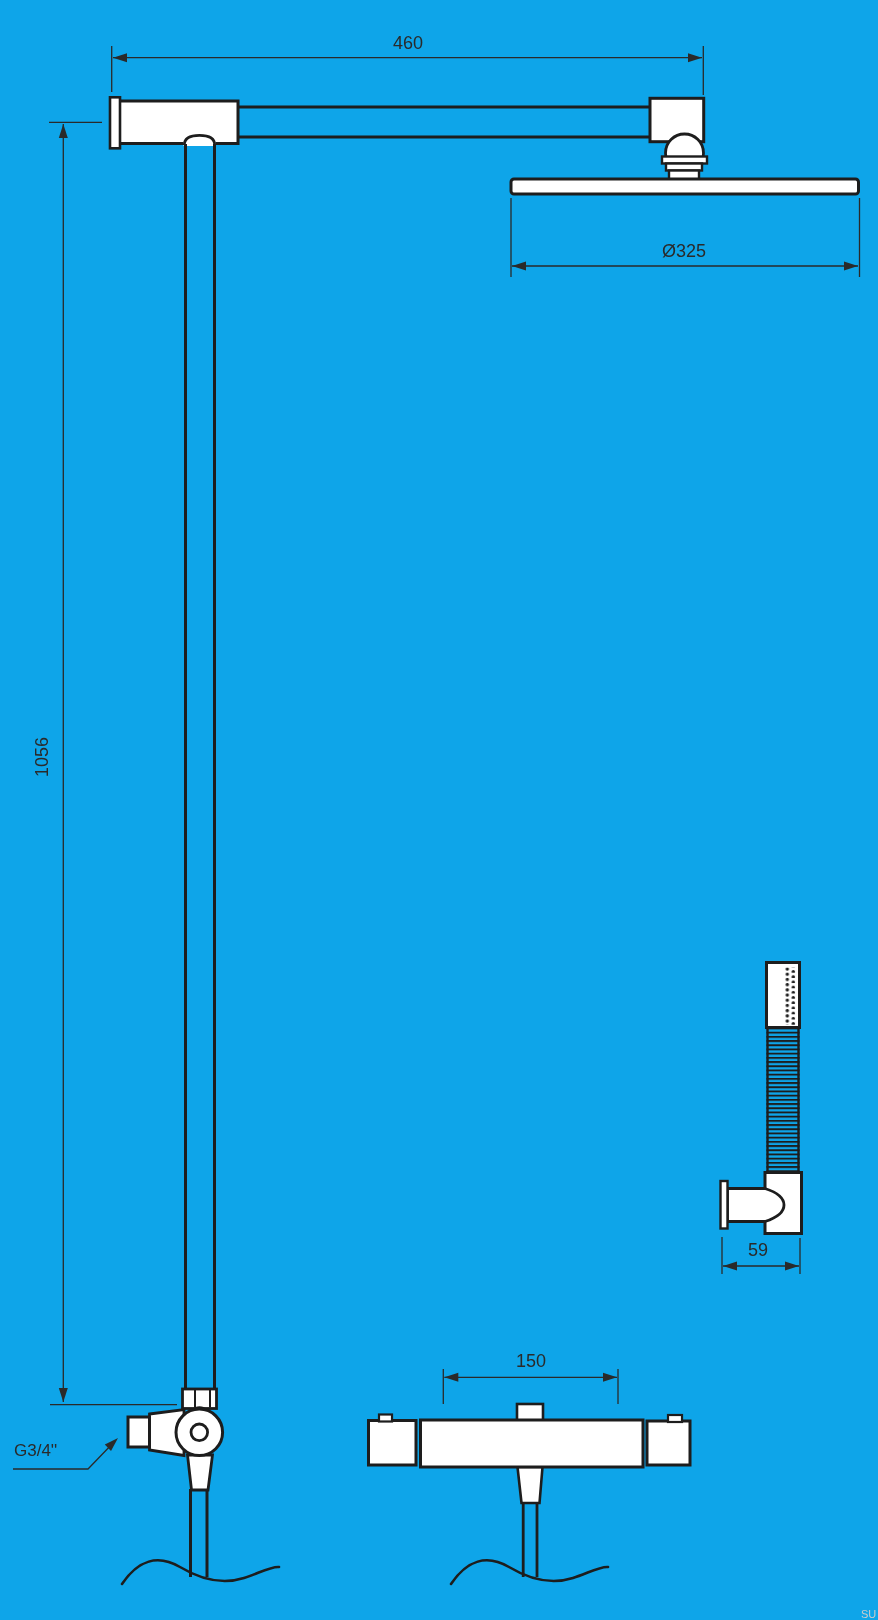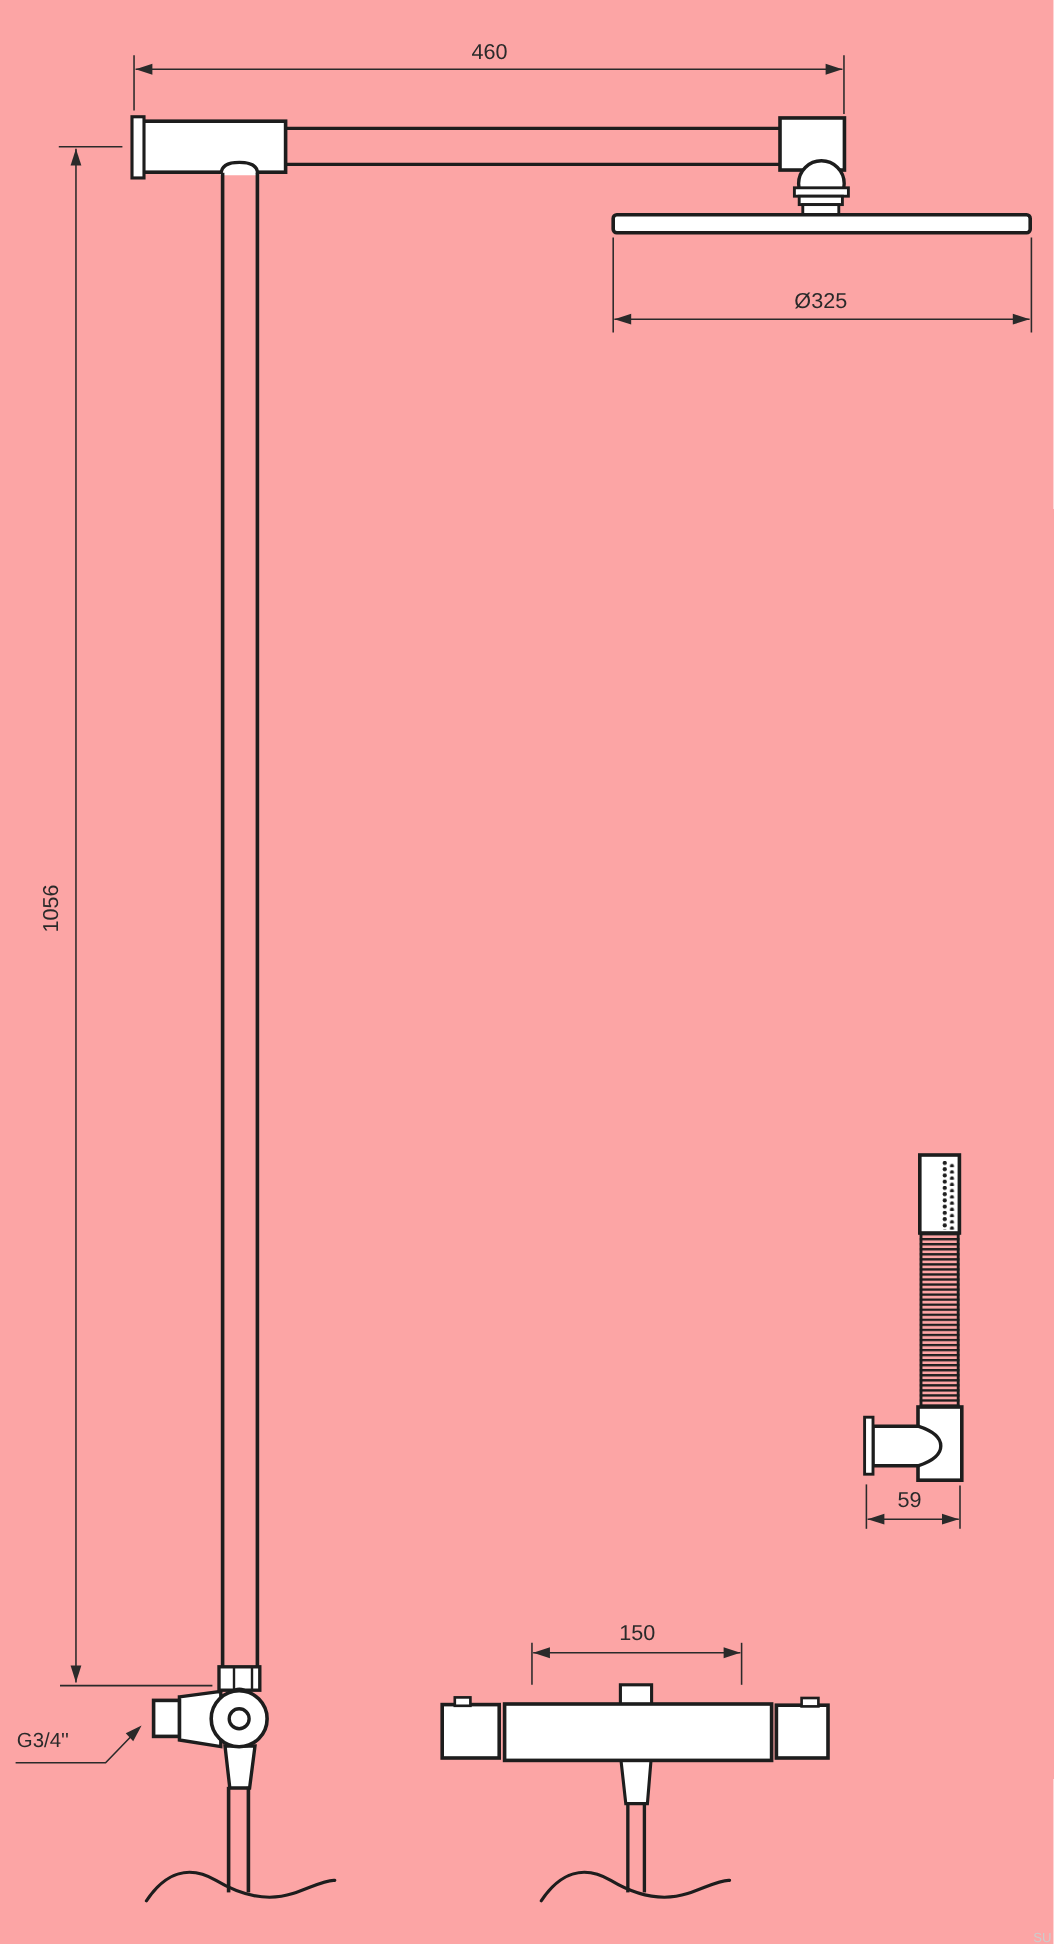--- a/index.html
+++ b/index.html
@@ -1,20 +1,20 @@
 <!DOCTYPE html>
 <html><head>
 <meta charset="utf-8">
 <style>
   html, body { margin: 0; padding: 0; background: #ffffff; }
   .stage {
     position: relative;
     width: 878px;
     height: 1620px;
-    background: #fca5a5;
+    background: #0ea5e9;
     overflow: hidden;
     font-family: "Liberation Sans", sans-serif;
   }
   svg { position: absolute; top: 0; left: 0; }
   .ink   { stroke: #1d1d1d; fill: none; }
   .body  { stroke: #1d1d1d; fill: #ffffff; }
   .dim   { stroke: #2a2a2a; stroke-width: 1.3; fill: none; }
   .arrow { fill: #2a2a2a; stroke: none; }
   .lbl   { font-family: "Liberation Sans", sans-serif; font-size: 18px; fill: #2a2a2a; }
   .lbl-small { font-family: "Liberation Sans", sans-serif; font-size: 17px; fill: #2a2a2a; }

